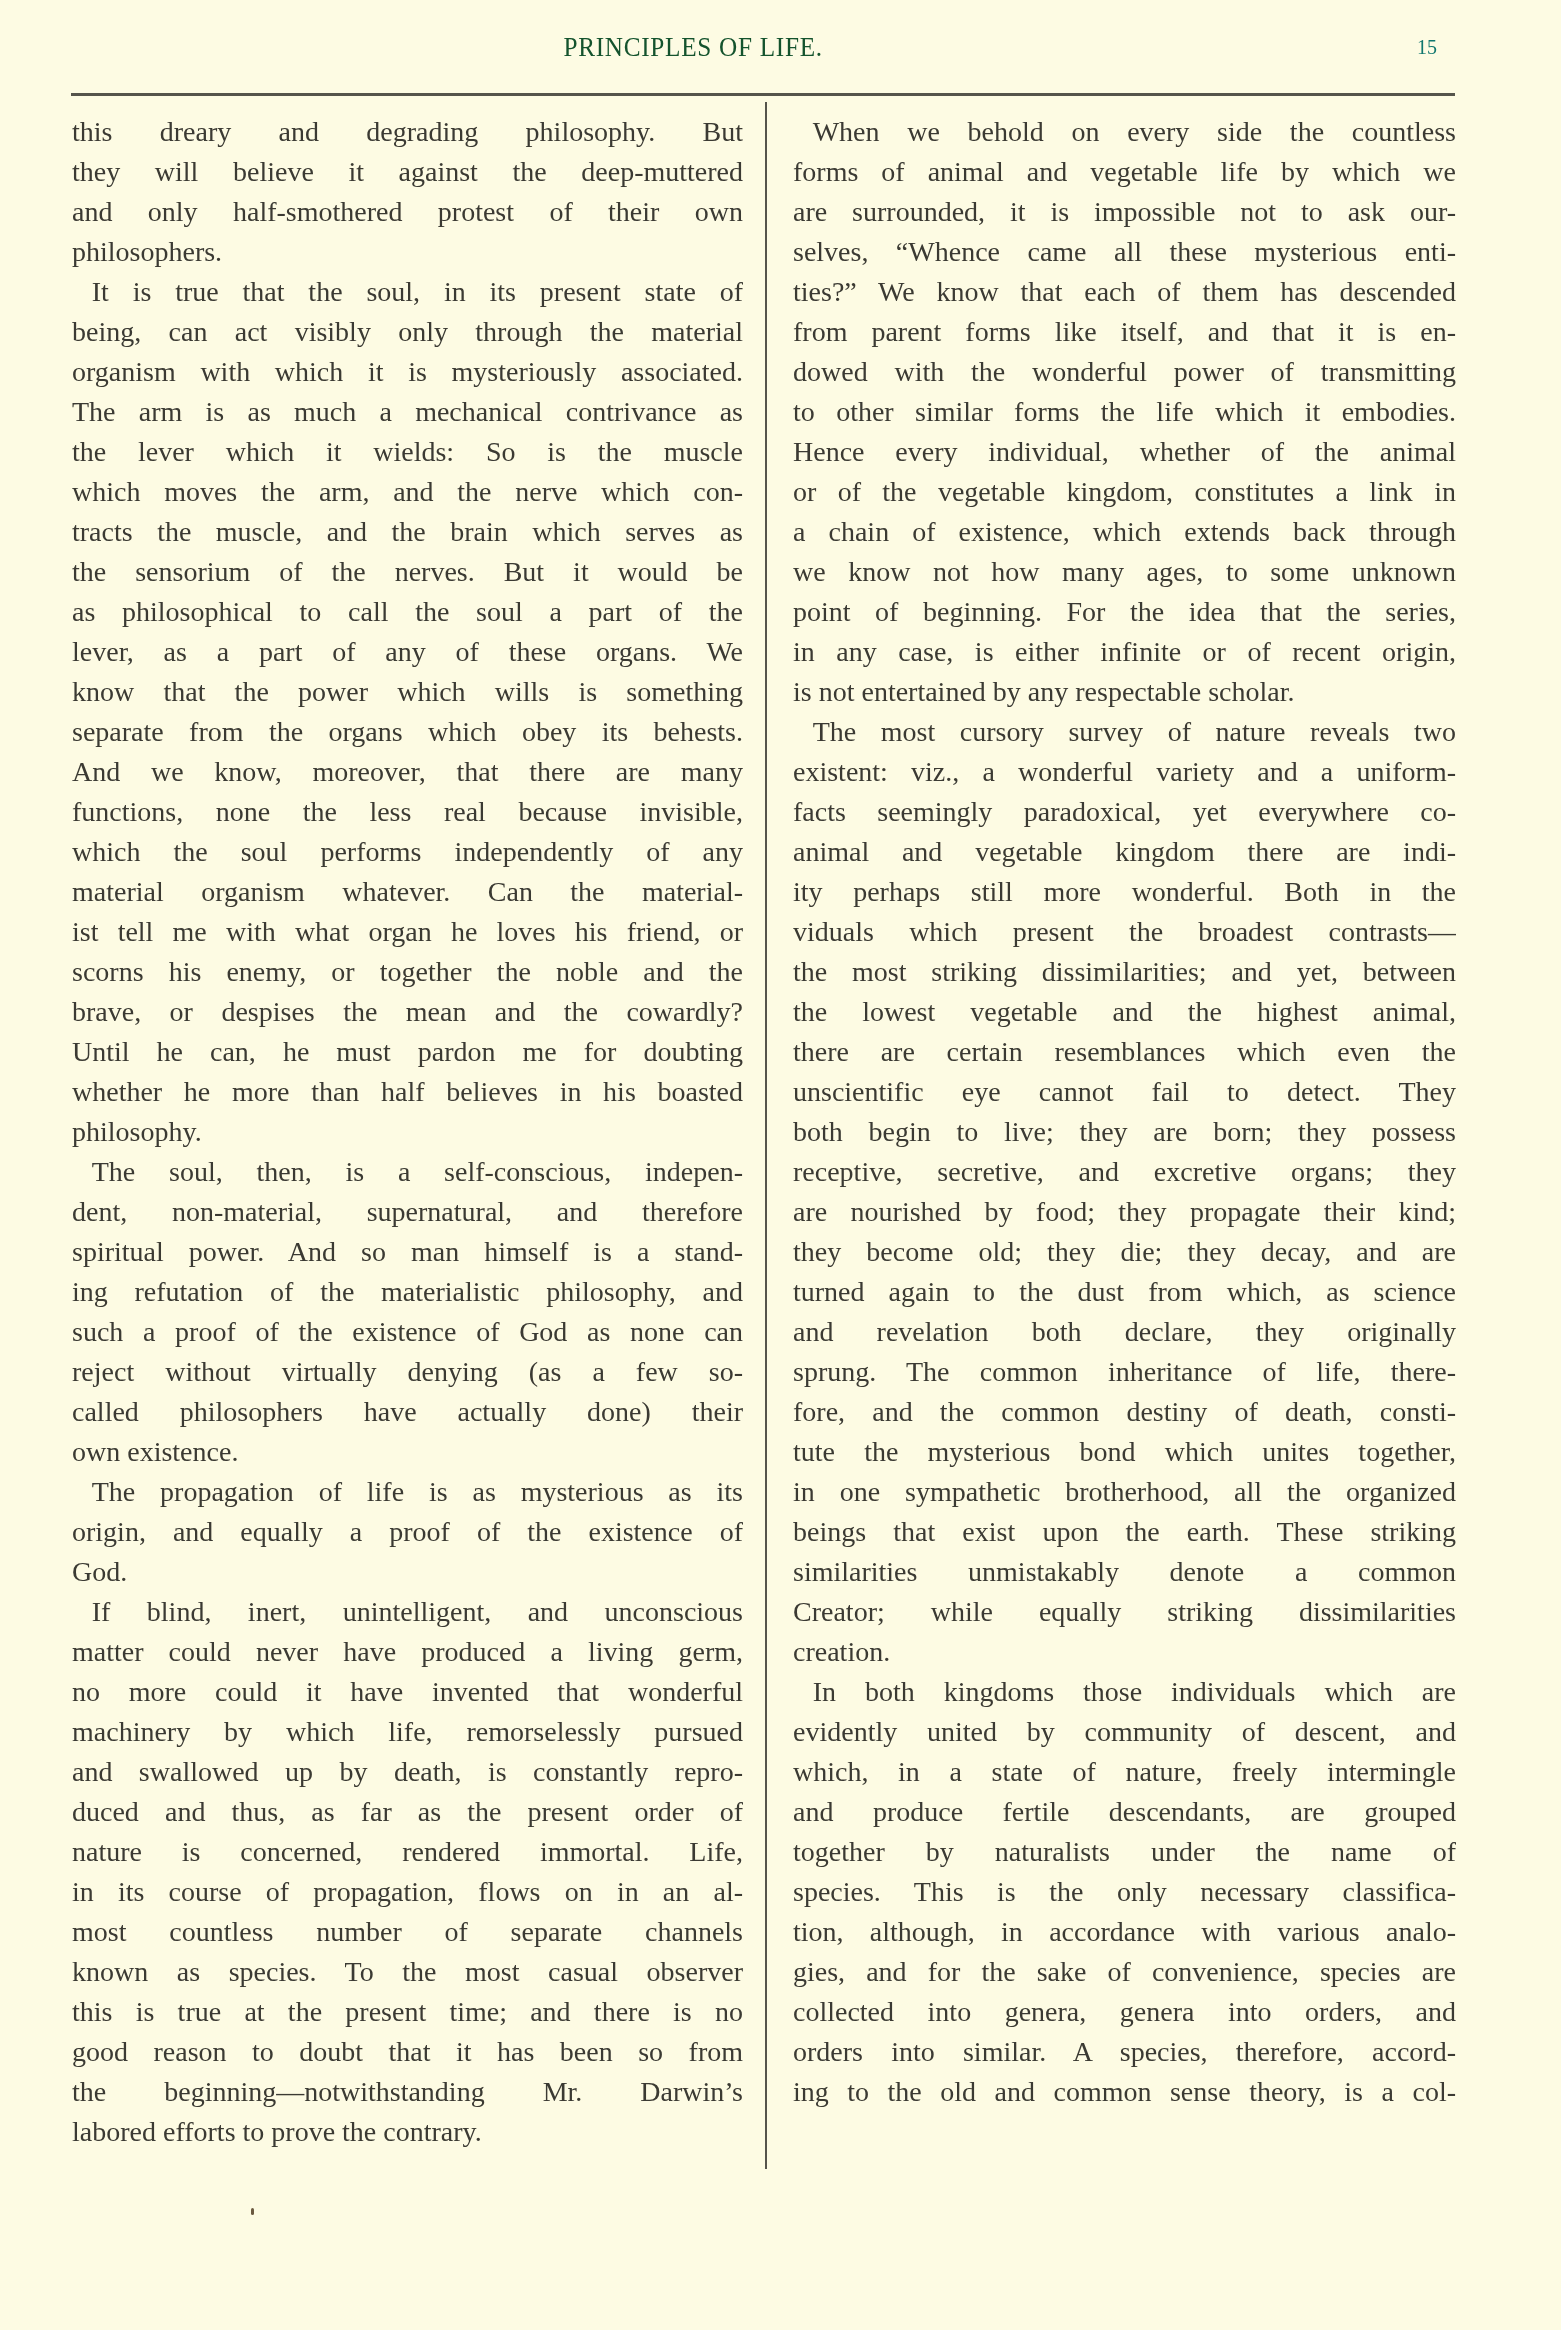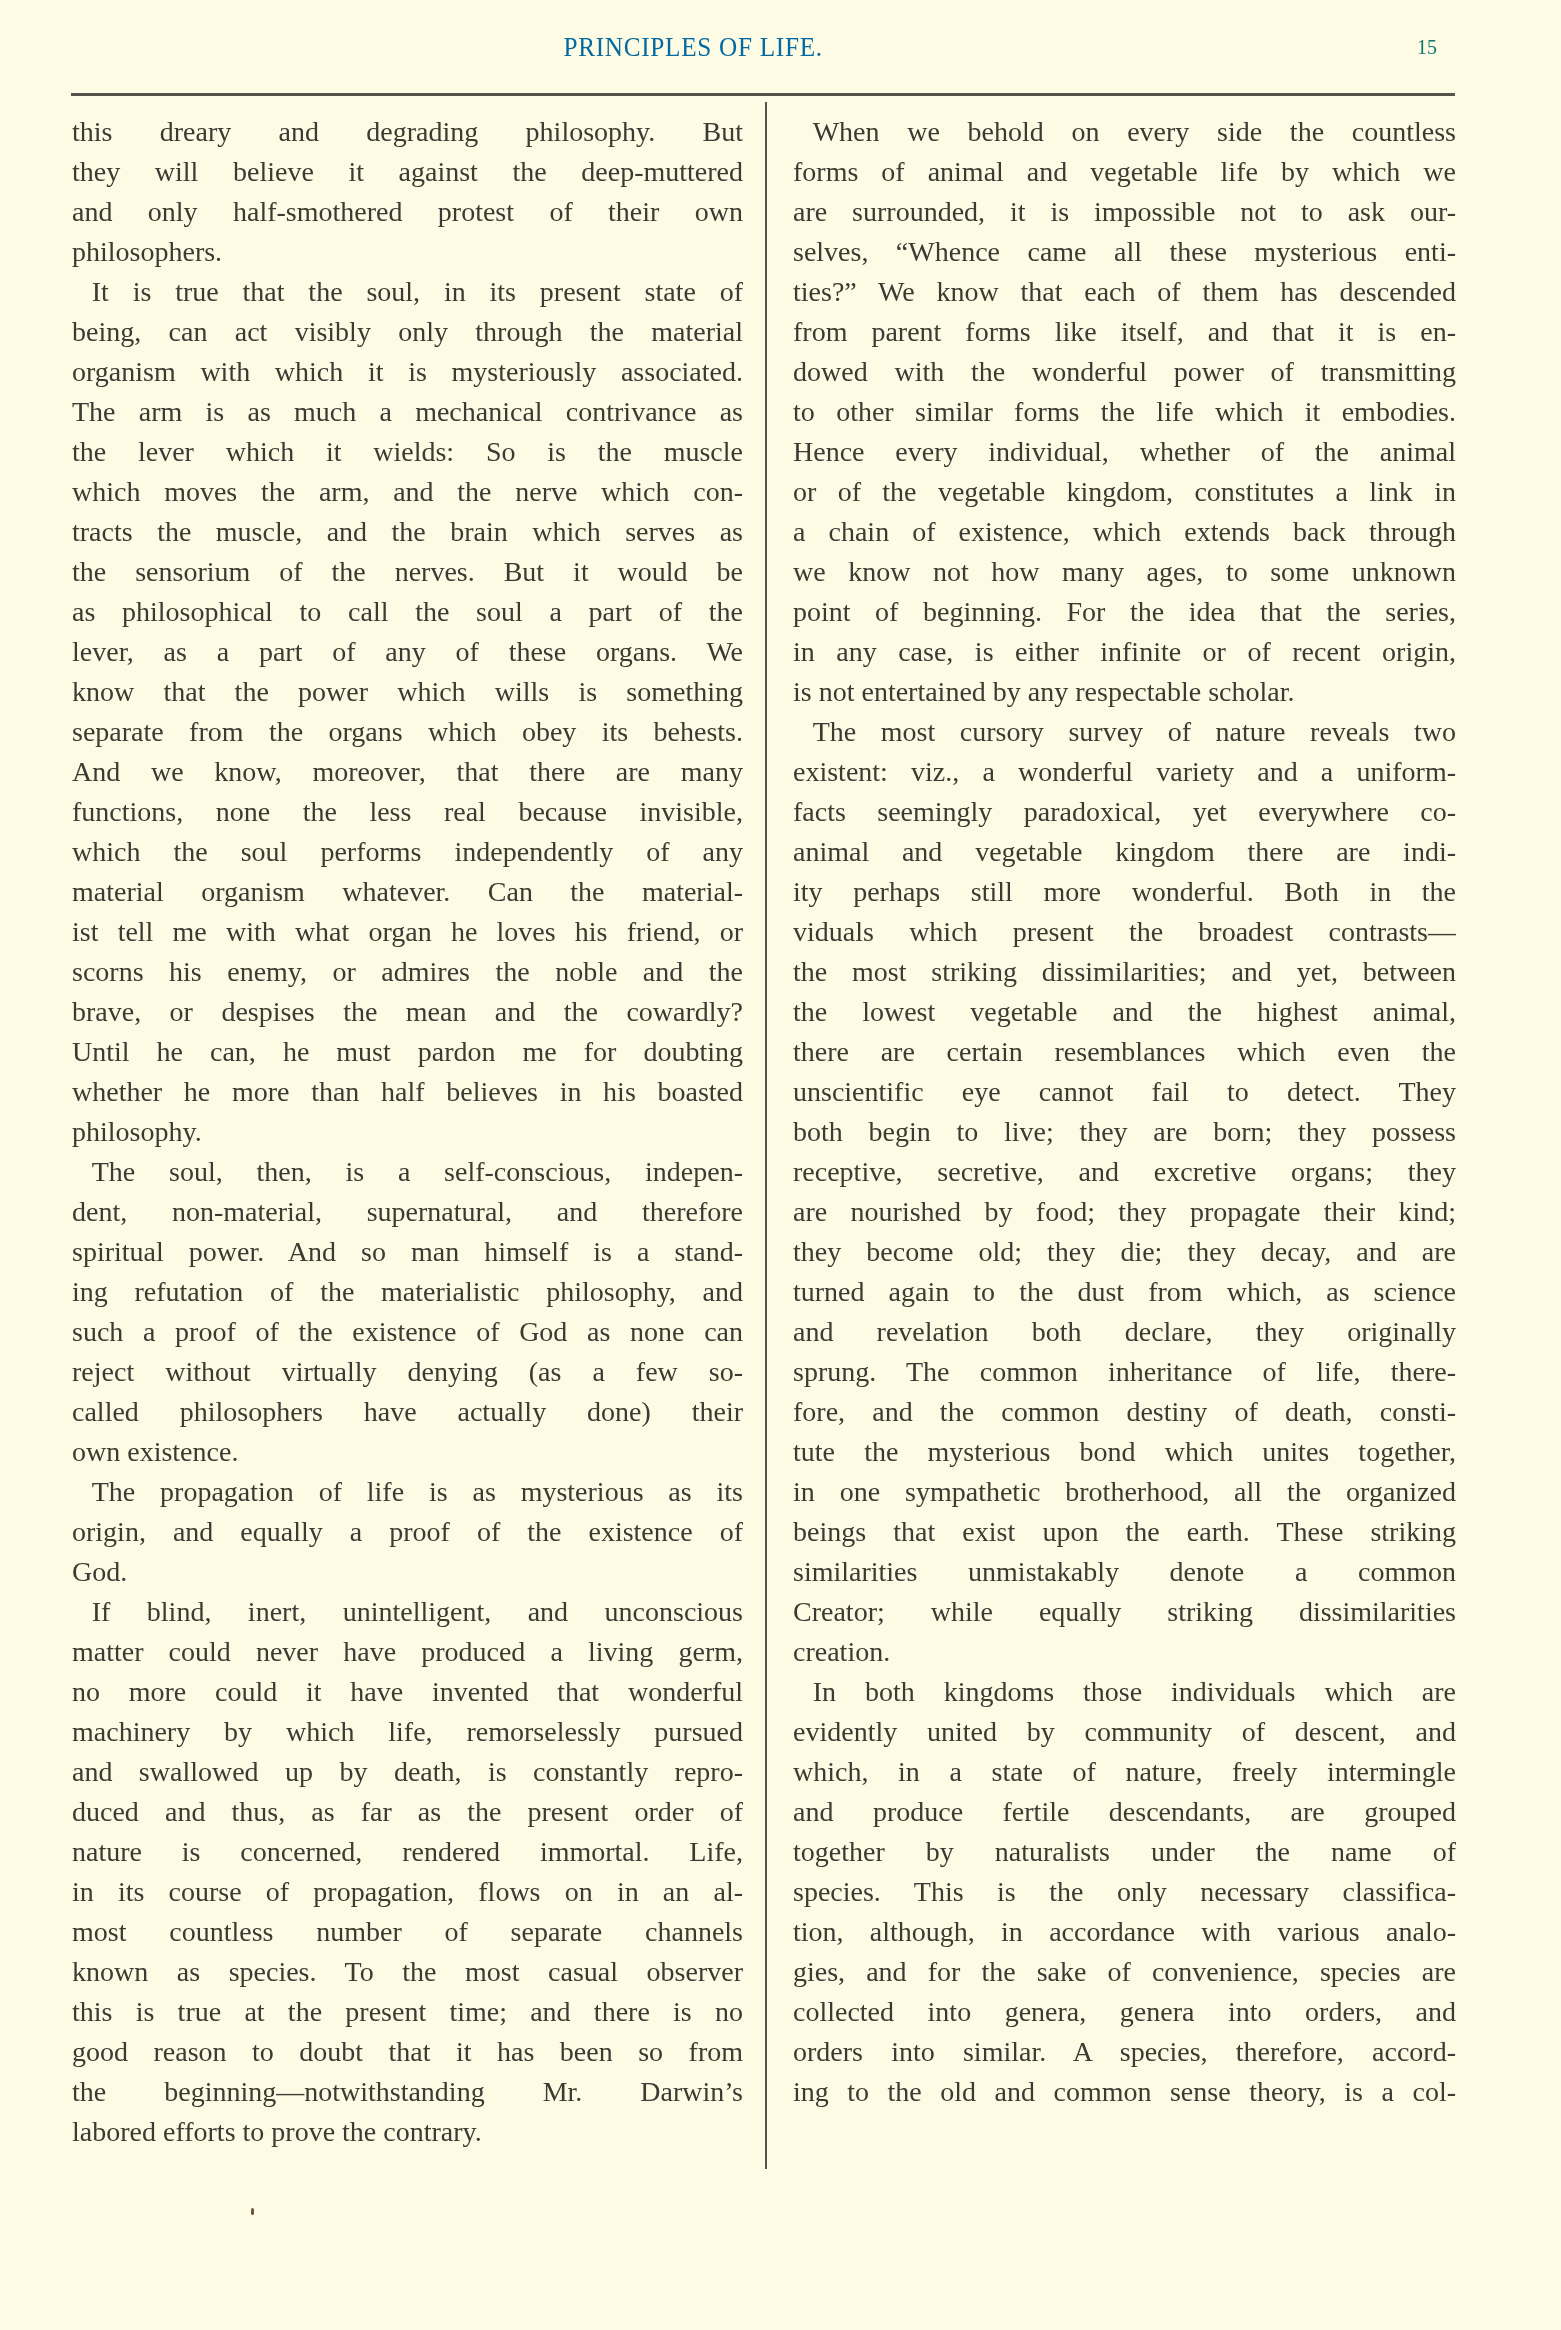--- a/index.html
+++ b/index.html
@@ -4,21 +4,21 @@
 <style>
   html, body { margin:0; padding:0; }
   body {
     width:1562px; height:2330px; position:relative; overflow:hidden;
     background:#fdfbe3;
     color:#3b3a33;
     font-family:"Liberation Serif", "DejaVu Serif", serif;
   }
   .running-head {
     position:absolute; top:31px; left:0; width:1386px; text-align:center;
-    font-size:28px; letter-spacing:0.8px; color:#0369a1;
+    font-size:28px; letter-spacing:0.8px; color:#14532d;
   }
   .running-head span { display:inline-block; transform:scaleX(0.9); }
   .page-number {
     position:absolute; top:36px; left:1417px; font-size:20px; color:#0f766e;
   }
   .head-rule {
     position:absolute; top:93px; left:71px; width:1384px; height:2.5px; background:#55544b;
   }
   .col-divider {
     position:absolute; top:102px; left:765px; width:1.6px; height:2067px; background:#55544b;
@@ -64,21 +64,21 @@
     <div class="line">the sensorium of the nerves. But it would be</div>
     <div class="line">as philosophical to call the soul a part of the</div>
     <div class="line">lever, as a part of any of these organs. We</div>
     <div class="line">know that the power which wills is something</div>
     <div class="line">separate from the organs which obey its behests.</div>
     <div class="line">And we know, moreover, that there are many</div>
     <div class="line">functions, none the less real because invisible,</div>
     <div class="line">which the soul performs independently of any</div>
     <div class="line">material organism whatever. Can the material-</div>
     <div class="line">ist tell me with what organ he loves his friend, or</div>
-    <div class="line">scorns his enemy, or admires the noble and the</div>
+    <div class="line">scorns his enemy, or together the noble and the</div>
     <div class="line">brave, or despises the mean and the cowardly?</div>
     <div class="line">Until he can, he must pardon me for doubting</div>
     <div class="line">whether he more than half believes in his boasted</div>
     <div class="line last">philosophy.</div>
     <div class="line indent">The soul, then, is a self-conscious, indepen-</div>
     <div class="line">dent, non-material, supernatural, and therefore</div>
     <div class="line">spiritual power. And so man himself is a stand-</div>
     <div class="line">ing refutation of the materialistic philosophy, and</div>
     <div class="line">such a proof of the existence of God as none can</div>
     <div class="line">reject without virtually denying (as a few so-</div>

